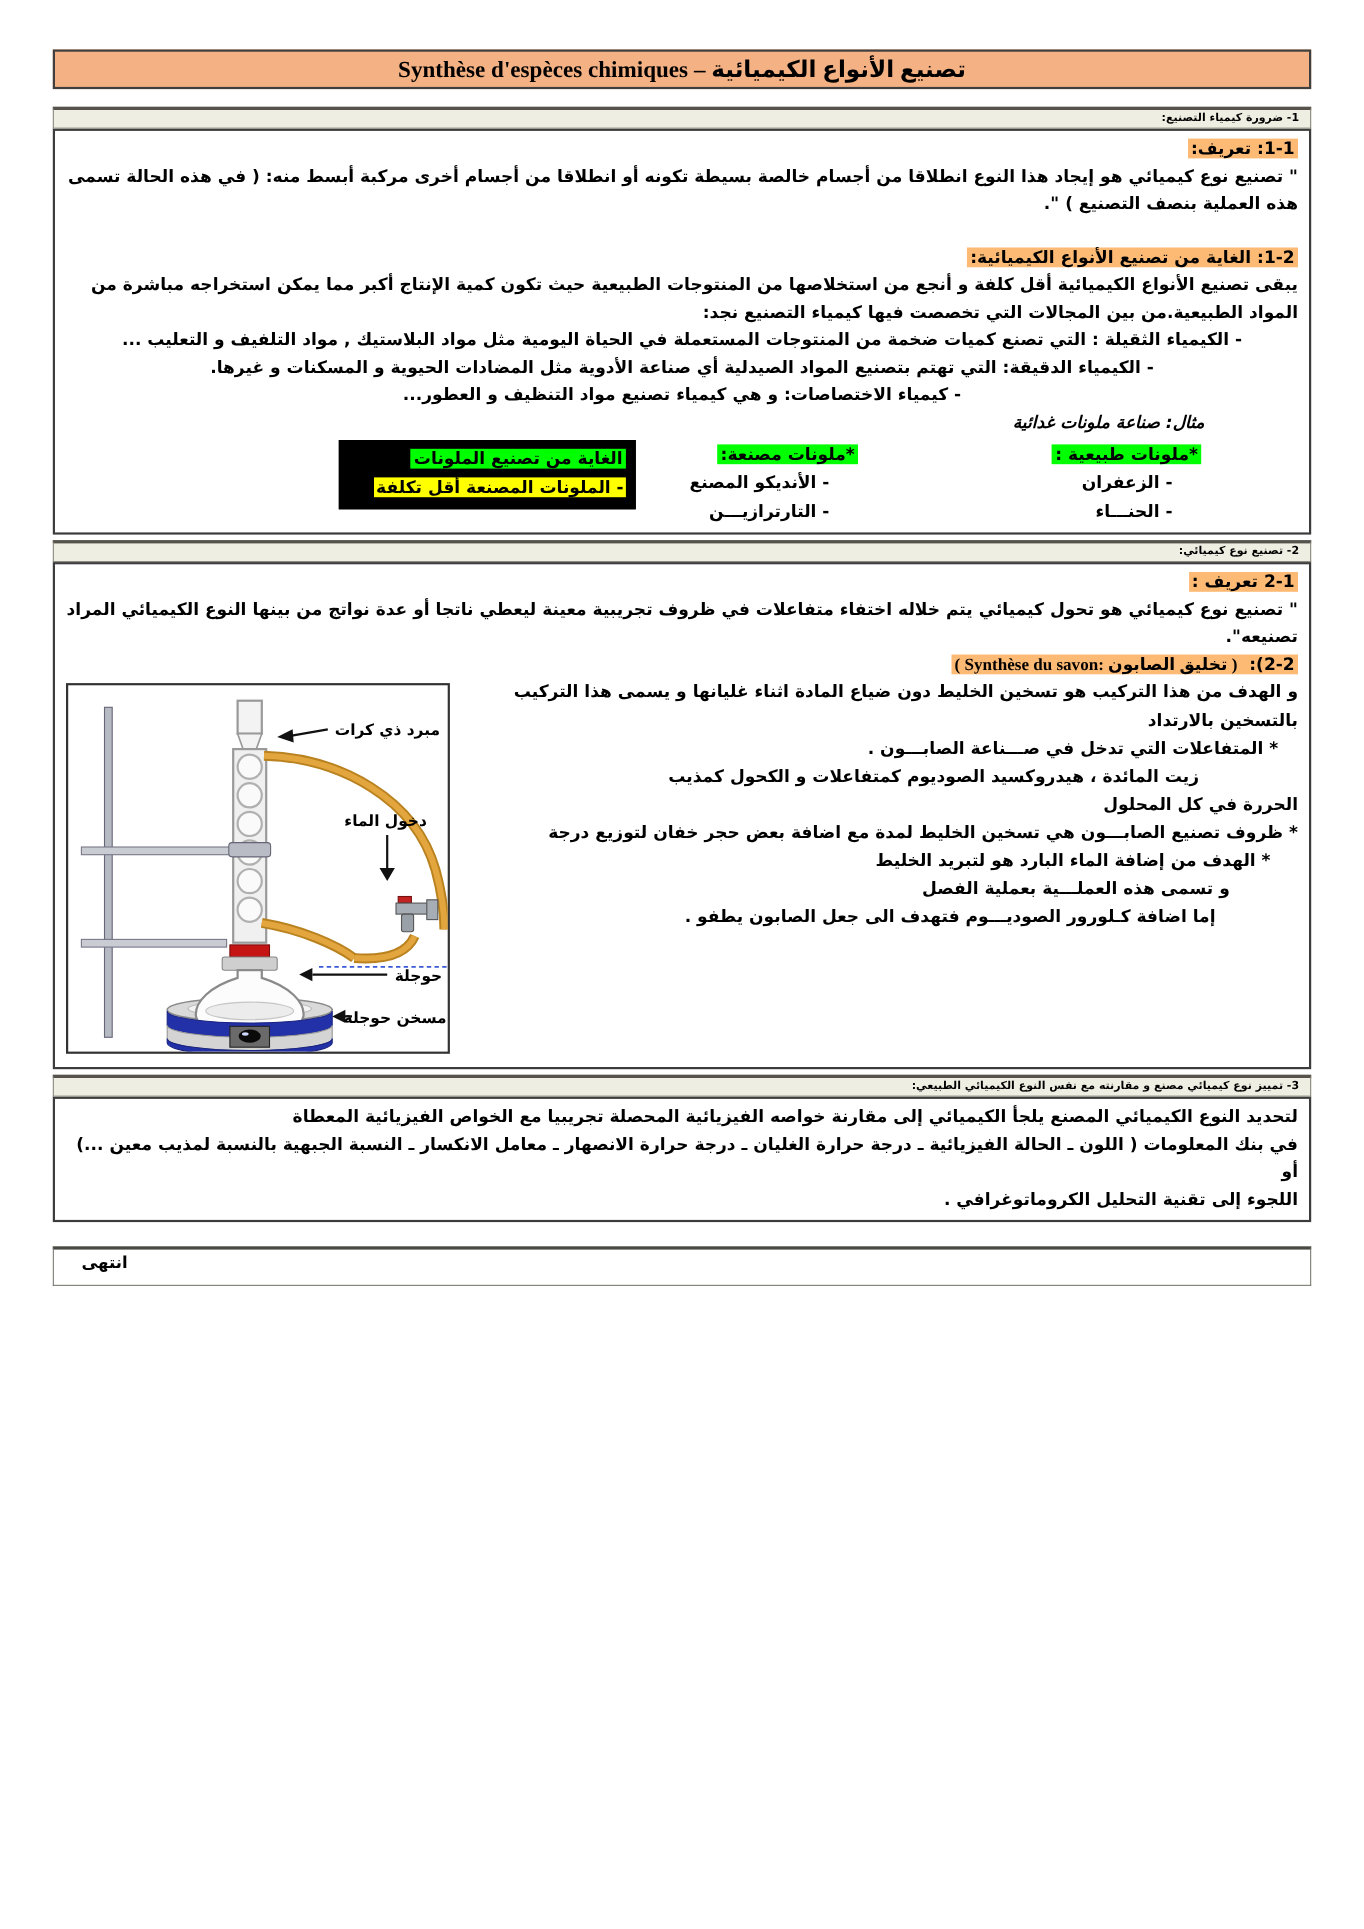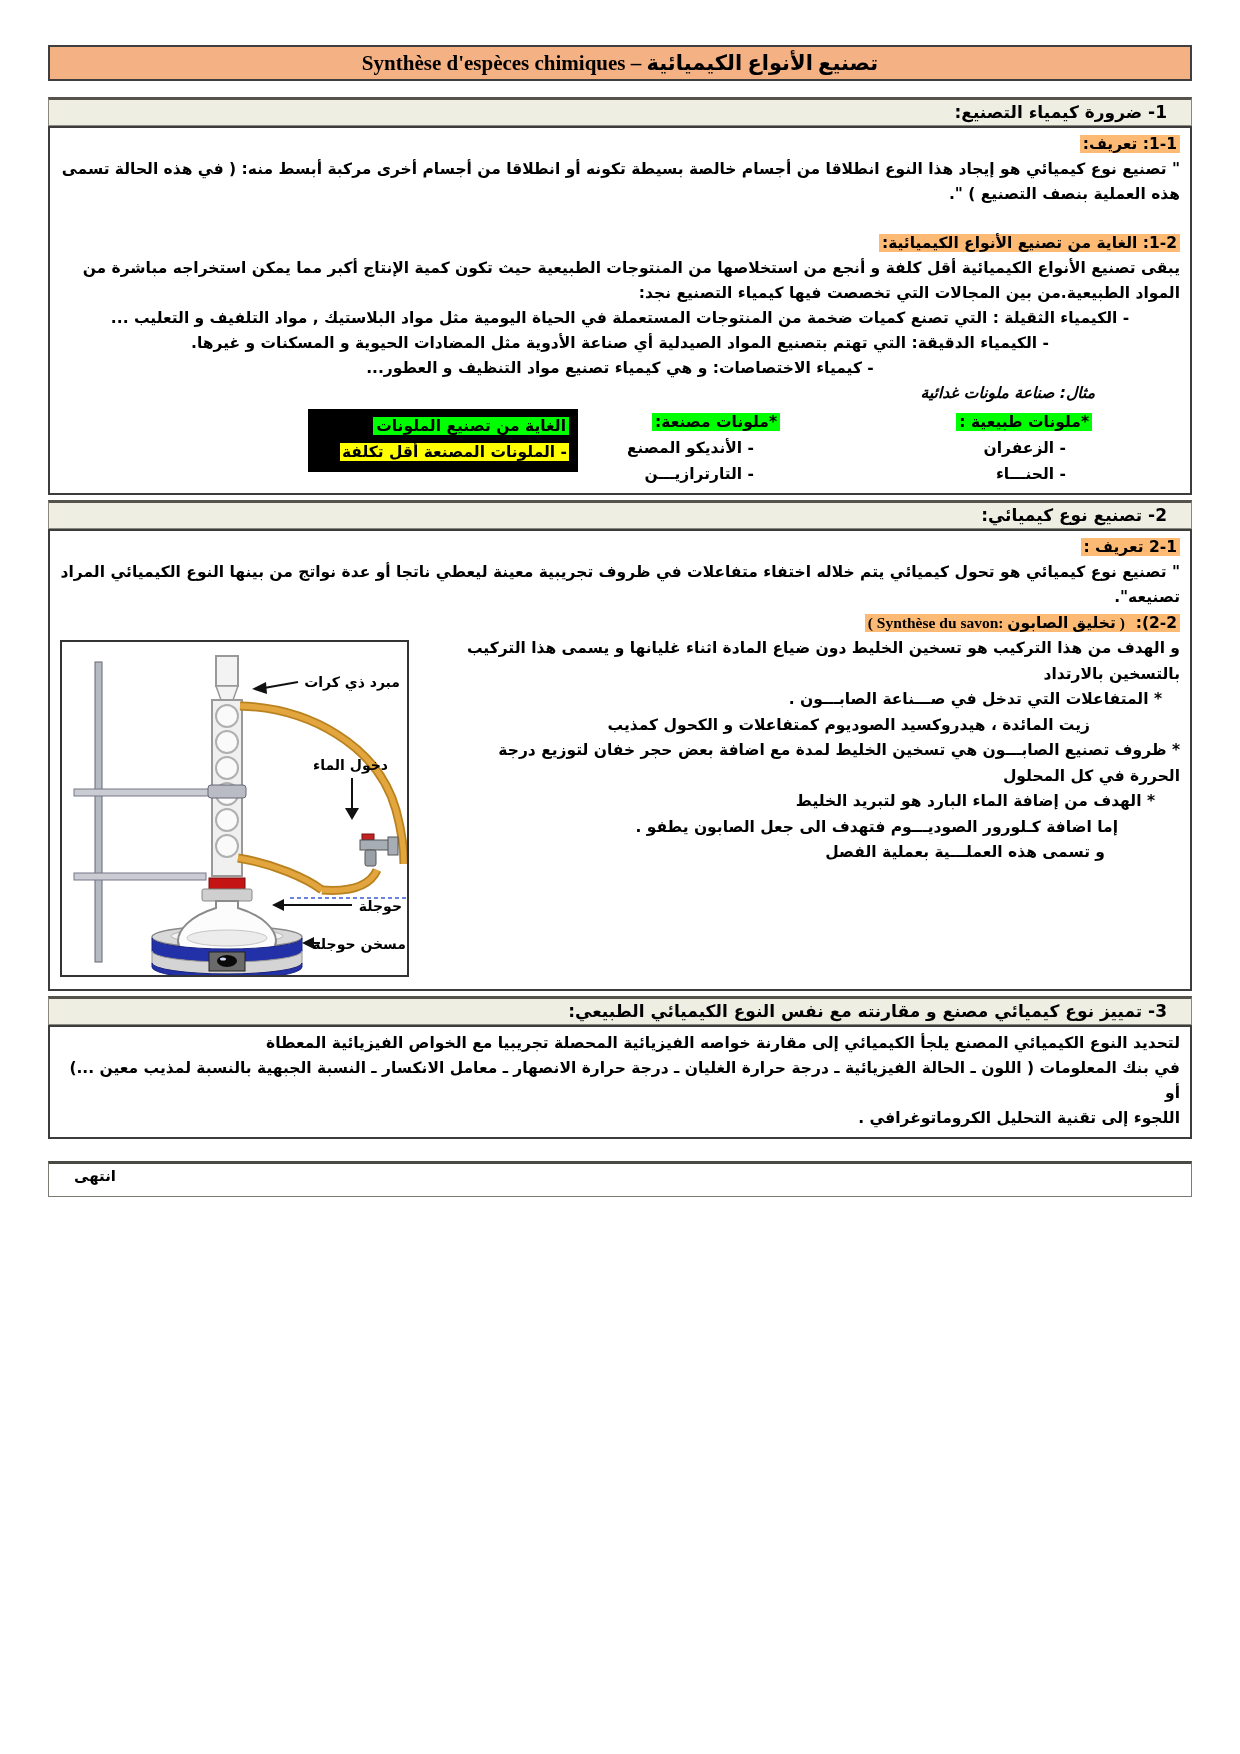--- a/index.html
+++ b/index.html
@@ -14,21 +14,21 @@
   .titlebar{
     box-sizing:border-box;height:36px;border:2px solid #3f3f3f;background:#f4b183;
     display:flex;align-items:center;justify-content:center;
     font-family:"Liberation Serif","DejaVu Sans",serif;font-size:21px;font-weight:bold;
     margin-bottom:16px;
   }
 
   
   .secbar{
     box-sizing:border-box;background:#efeee2;border:1px solid #8b897e;border-top:3px solid #55534b;
-    padding:2px 24px 3px;font-size:17px;margin-top:5px;
+    padding:2px 10px 3px;font-size:10px;margin-top:5px;
   }
 
   
   .cbox{
     box-sizing:border-box;border:2px solid #3c3c3c;background:#fff;
     padding:4px 10px 6px;font-size:15.5px;line-height:25px;
   }
   .hl-cyan{background:#fdba74;padding:0 3px;}
   .hl-green{background:#00ff00;padding:0 3px;}
   .hl-yellow{background:#ffff00;padding:0 2px;}
@@ -218,25 +218,25 @@
           <text x="344" y="307">مسخن حوجلة</text>
         </g>
       </svg>
     </div>
 
     <div class="notes">
       <div>و الهدف من هذا التركيب هو تسخين الخليط دون ضياع المادة اثناء غليانها و يسمى هذا التركيب</div>
       <div>بالتسخين بالارتداد</div>
       <div>* المتفاعلات التي تدخل في صـــناعة الصابـــون .</div>
       <div>زيت المائدة ، هيدروكسيد الصوديوم كمتفاعلات و الكحول كمذيب</div>
+      <div>الحررة في كل المحلول</div>
       <div>* ظروف تصنيع الصابـــون هي تسخين الخليط لمدة مع اضافة بعض حجر خفان لتوزيع درجة</div>
-      <div>الحررة في كل المحلول</div>
       <div>* الهدف من إضافة الماء البارد هو لتبريد الخليط</div>
+      <div>و تسمى هذه العملـــية بعملية الفصل</div>
       <div>إما اضافة كـلورور الصوديـــوم فتهدف الى جعل الصابون يطفو .</div>
-      <div>و تسمى هذه العملـــية بعملية الفصل</div>
     </div>
     <div class="clearfix"></div>
   </div>
 
   <div class="secbar">
     <span>3- تمييز نوع كيميائي مصنع و مقارنته مع نفس النوع الكيميائي الطبيعي:</span>
   </div>
   <div class="cbox">
     <div>لتحديد النوع الكيميائي المصنع يلجأ الكيميائي إلى مقارنة خواصه الفيزيائية المحصلة تجريبيا مع الخواص الفيزيائية المعطاة</div>
     <div>في بنك المعلومات ( اللون ـ الحالة الفيزيائية ـ درجة حرارة الغليان ـ درجة حرارة الانصهار ـ معامل الانكسار ـ النسبة الجبهية بالنسبة لمذيب معين ...) أو</div>

